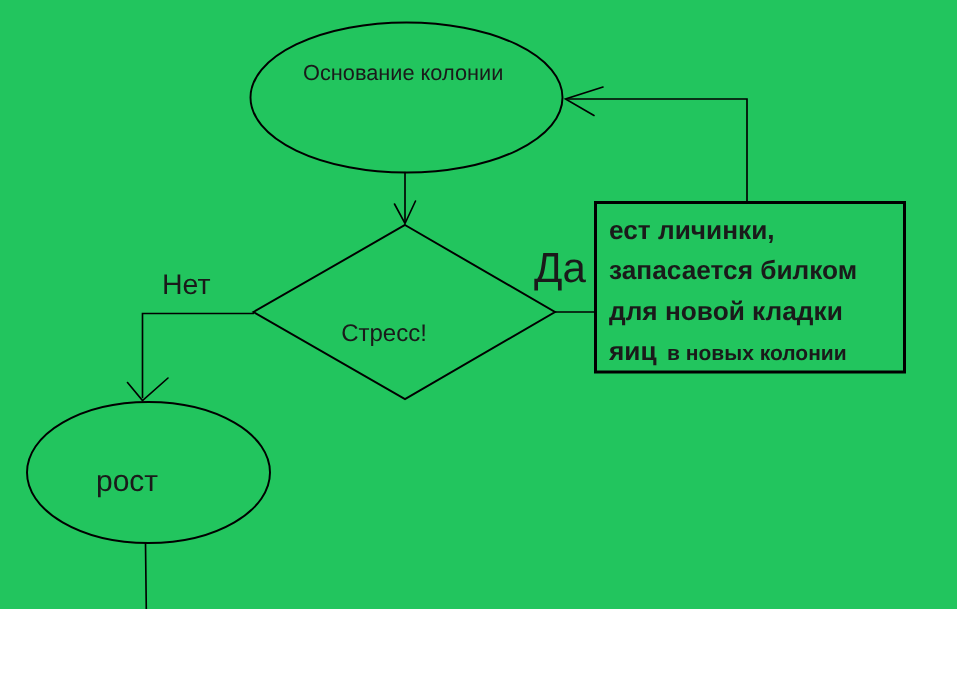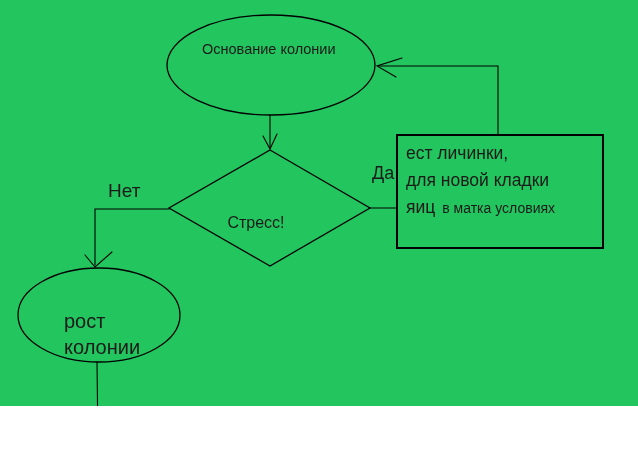--- a/index.html
+++ b/index.html
@@ -9,23 +9,23 @@
     position: relative;
     width: 638px;
     height: 406px;
     background: #22c55e;
     overflow: hidden;
   }
   .canvas svg { position: absolute; top: 0; left: 0; display: block; }
   .label { position: absolute; color: #1a1a1a; white-space: nowrap; }
   .start-label  { left: 202px; top: 40px;  font-size: 14.5px; line-height: 19px; }
   .decision-label { left: 156px; top: 194px; width: 200px; text-align: center; font-size: 16px; margin-top: 20px; }
-  .yes-label { left: 372px; top: 163px; font-size: 18px; }
+  .yes-label { left: 356px; top: 163px; font-size: 28px; }
   .no-label  { left: 108px;  top: 180px; font-size: 19px; }
-  .process-label { left: 406px; top: 140px; font-size: 17.5px; line-height: 27px; }
+  .process-label { left: 406px; top: 140px; font-size: 17.5px; line-height: 27px; font-weight: bold; }
   .process-label .small { font-size: 14px; }
   .process-label .big-gap { margin-right: 7px; text-align: center; }
   .growth-label { left: 64px; top: 308px; font-size: 20px; line-height: 26px; }
 </style>
 </head>
 <body>
 
 <div class="canvas">
 
   <svg width="638" height="454" viewBox="0 0 638 454" fill="none" stroke="#000000" stroke-width="1.3" stroke-linecap="round">
@@ -57,22 +57,22 @@
     <div>Основание колонии</div>
   </div>
 
   <div class="label decision-label">Стресс!</div>
 
   <div class="label yes-label">Да</div>
   <div class="label no-label">Нет</div>
 
   <div class="label process-label">
     <div>ест личинки,</div>
+    <div>запасается билком</div>
     <div>для новой кладки</div>
-    <div><span class="big-gap">яиц</span><span class="small">в матка условиях</span></div>
+    <div><span class="big-gap">яиц</span><span class="small">в новых колонии</span></div>
   </div>
 
   <div class="label growth-label">
     <div>рост</div>
-    <div>колонии</div>
   </div>
 
 </div>
 
 </body></html>

